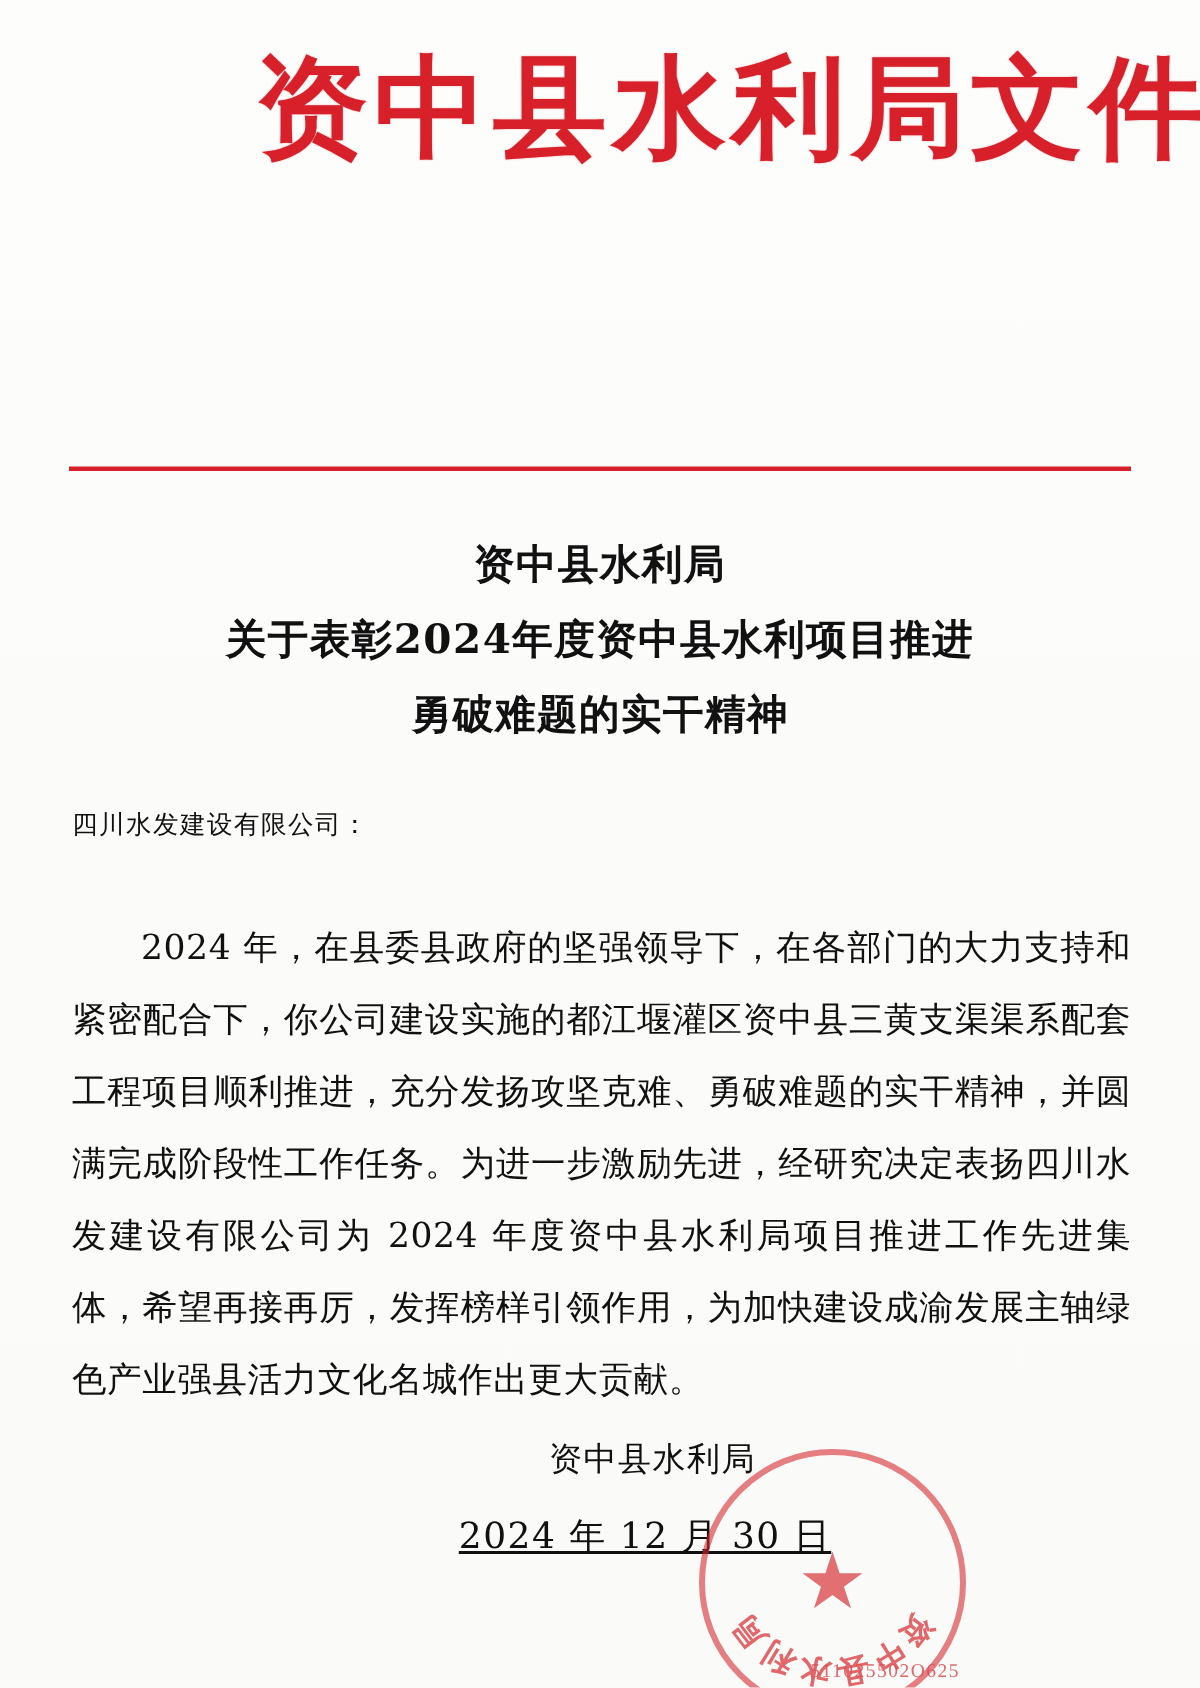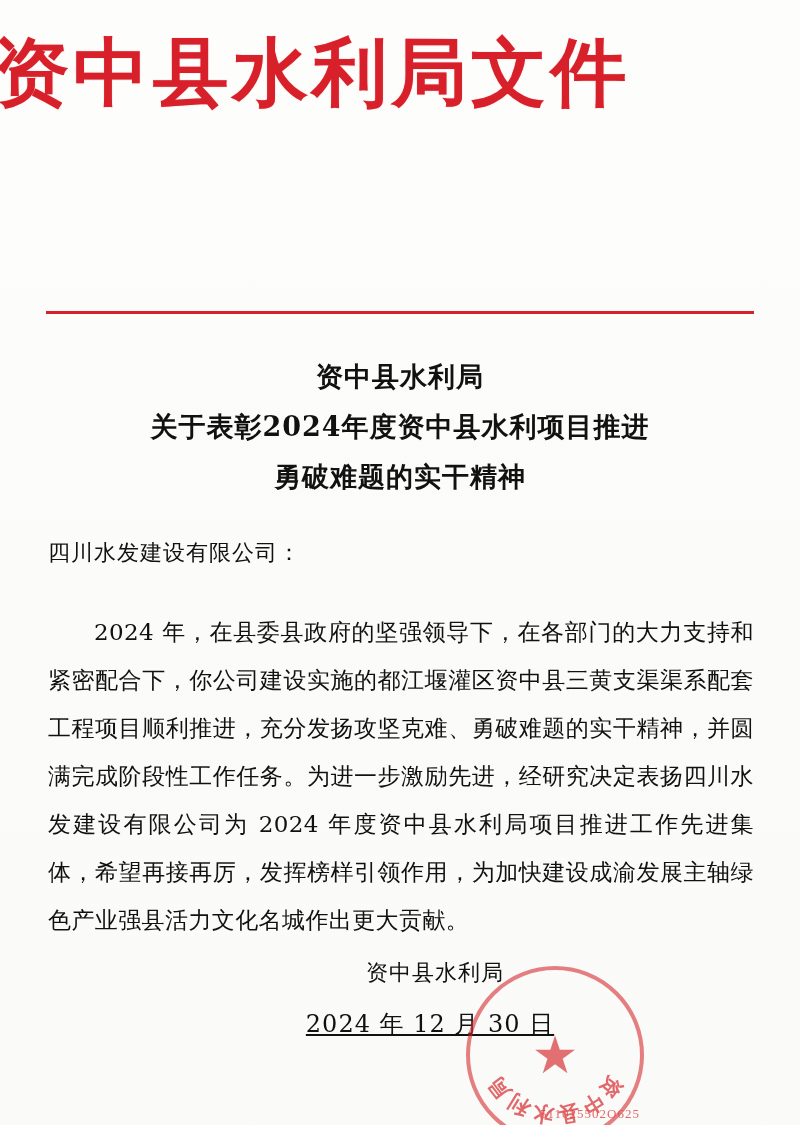--- a/index.html
+++ b/index.html
@@ -20,21 +20,21 @@
     height: 1125px;
     background: linear-gradient(180deg,#fdfdfc 0%,#fbfbf9 55%,#fafaf8 100%);
   }
 
   
   .masthead {
     position: absolute;
     top: 34px;
     left: 0;
     width: 800px;
-    text-align: left;
+    text-align: right;
   }
   .masthead-title {
     display: inline-block;
     color: #d8202a;
     font-family: "DejaVu Serif", "Liberation Serif", serif;
     font-weight: 700;
     font-size: 74px;
     line-height: 1.05;
     letter-spacing: 4px;
     white-space: nowrap;
@@ -67,21 +67,21 @@
   }
   .doc-title span {
     display: block;
   }
 
   
   .addressee {
     position: absolute;
     top: 538px;
     left: 48px;
-    font-size: 22px;
+    font-size: 17px;
     color: #111;
     letter-spacing: 1px;
   }
 
   
   .body-text {
     position: absolute;
     top: 608px;
     left: 48px;
     width: 706px;

